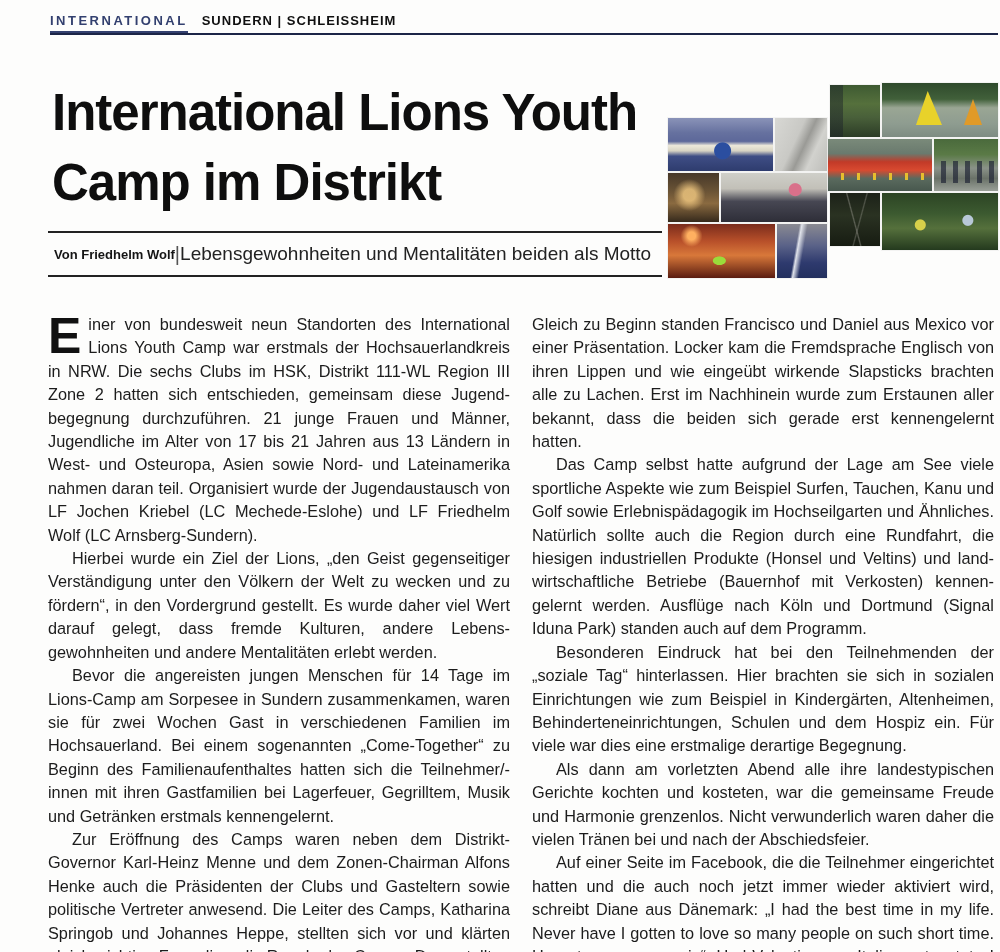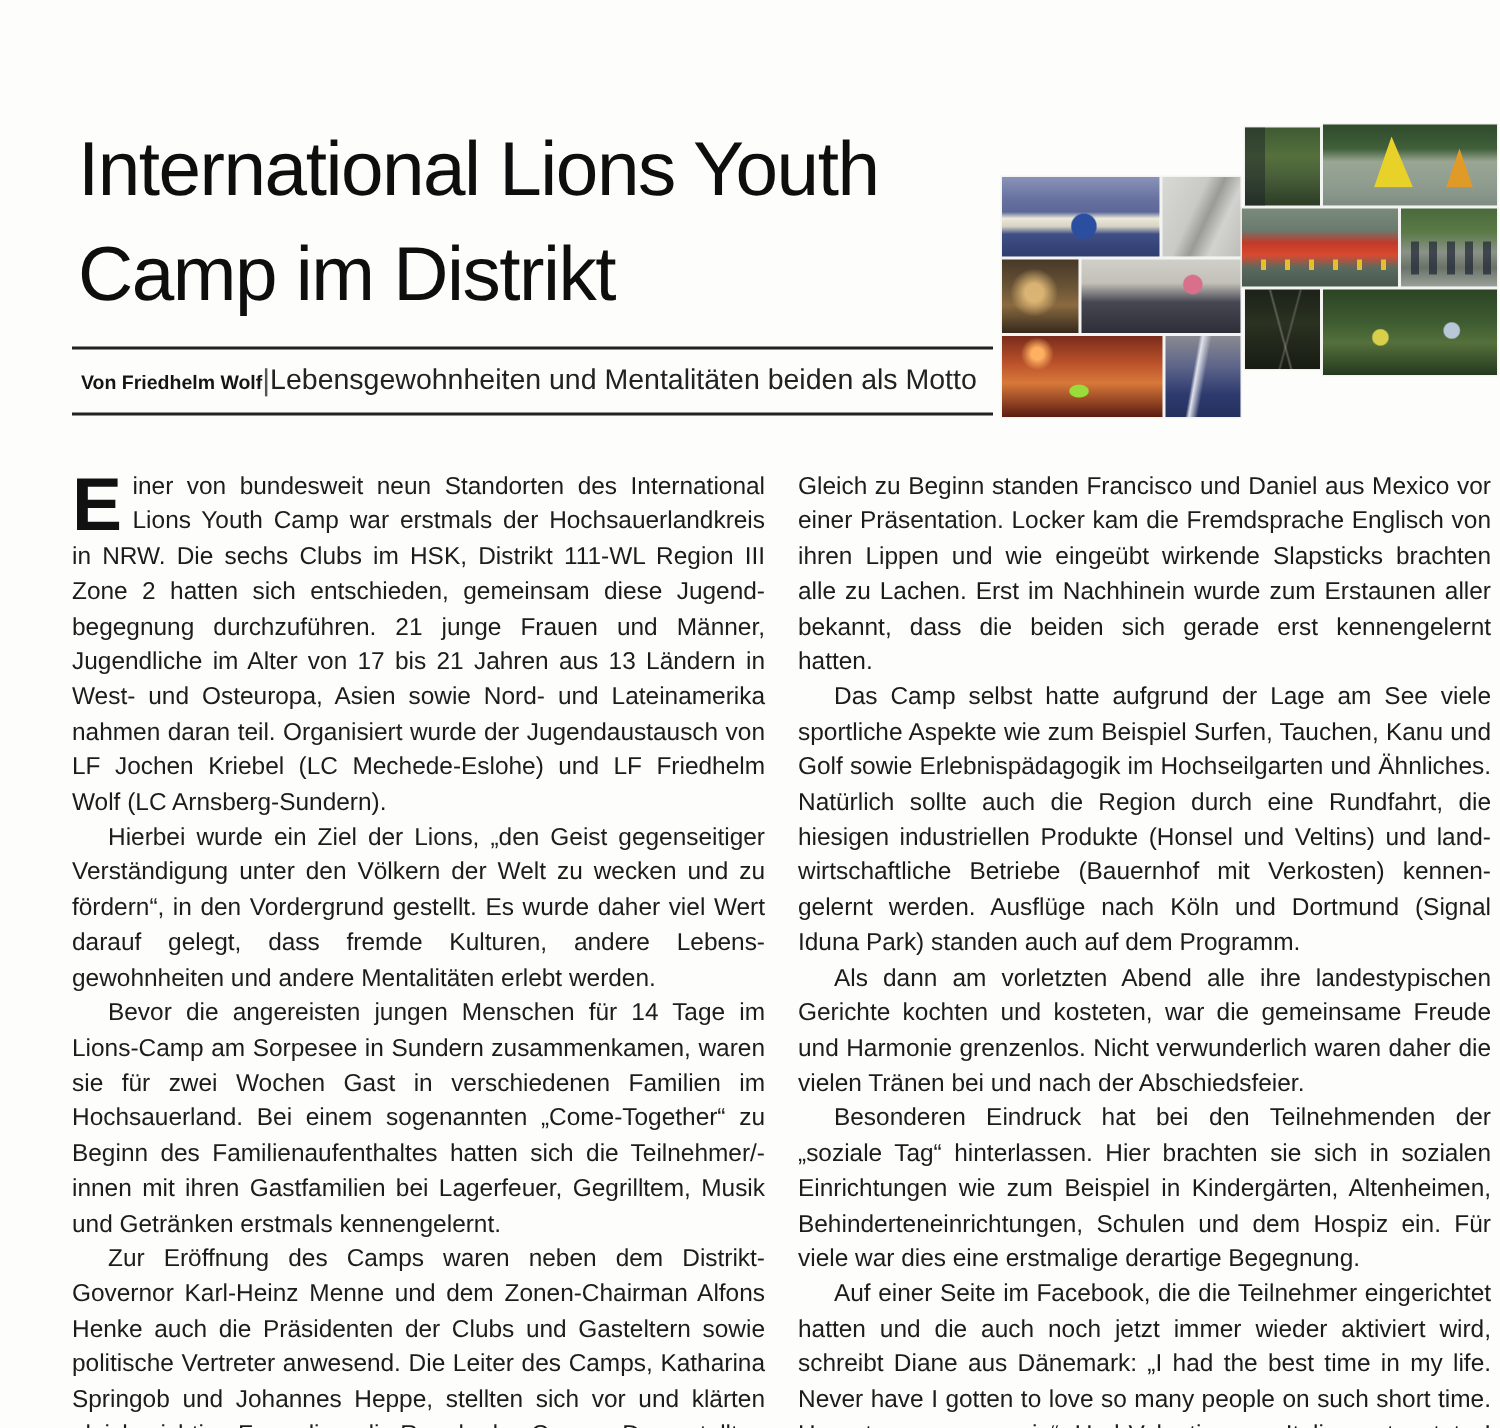--- a/index.html
+++ b/index.html
@@ -8,21 +8,21 @@
 
   
   .kicker{position:absolute;left:50px;right:2px;top:13px;height:20px;
           border-bottom:2px solid #1c2547;display:flex;align-items:baseline;gap:14px;}
   .kicker-section{color:#33406f;font-size:13px;font-weight:bold;letter-spacing:2.5px;
                   border-bottom:2px solid #33406f;padding-bottom:3px;margin-bottom:-2px;}
   .kicker-sub{color:#101010;font-size:13px;font-weight:bold;letter-spacing:1px;}
 
   
   .headline{position:absolute;left:52px;top:78px;width:640px;
-            font-size:51px;line-height:70px;font-weight:400;letter-spacing:-1px;color:#0e0e0e;}
+            font-size:51px;line-height:70px;font-weight:700;letter-spacing:-1px;color:#0e0e0e;}
 
   
   .byline{position:absolute;left:48px;top:231px;width:614px;height:46px;
           border-top:2px solid #222;border-bottom:2px solid #222;
           display:flex;align-items:center;gap:0;padding-left:6px;box-sizing:border-box;}
   .byline-author{font-size:13px;font-weight:bold;color:#151515;}
   .byline-sep{font-size:20px;color:#555;font-weight:300;}
   .byline-motto{font-size:19px;color:#222;}
 
   
@@ -78,20 +78,24 @@
   .col p{margin:0;}
   .col p.indent{text-indent:24px;}
   .dropcap{float:left;font-size:50px;line-height:42px;font-weight:700;color:#111;
            padding:2px 7px 0 0;}
 </style>
 </head>
 <body>
 
 <div class="page">
 
+  <div class="kicker">
+    <span class="kicker-section">INTERNATIONAL</span>
+    <span class="kicker-sub">SUNDERN | SCHLEISSHEIM</span>
+  </div>
 
   <div class="headline">
     <div>International Lions Youth</div>
     <div>Camp im Distrikt</div>
   </div>
 
   <div class="collage">
     <div class="ph ph-flag"></div>
     <div class="ph ph-wall"></div>
     <div class="ph ph-church"></div>
@@ -115,18 +119,18 @@
   <div class="col col-left">
     <p><span class="dropcap">E</span><span>iner von bundesweit neun Standorten des International Lions Youth Camp war erstmals der Hochsauer­land­kreis in NRW. Die sechs Clubs im HSK, Distrikt 111-WL Region III Zone 2 hatten sich ent­schieden, gemeinsam diese Jugend­begegnung durchzuführen. 21 junge Frauen und Männer, Jugendliche im Alter von 17 bis 21 Jahren aus 13 Ländern in West- und Osteuropa, Asien sowie Nord- und Latein­amerika nahmen daran teil. Organisiert wurde der Jugend­aus­tausch von LF Jochen Kriebel (LC Mechede-Eslohe) und LF Friedhelm Wolf (LC Arnsberg-Sundern).</span></p>
     <p class="indent">Hierbei wurde ein Ziel der Lions, „den Geist gegenseitiger Verstän­digung unter den Völkern der Welt zu wecken und zu fördern“, in den Vordergrund gestellt. Es wurde daher viel Wert darauf gelegt, dass fremde Kulturen, andere Lebens­gewohnheiten und andere Mentali­täten erlebt werden.</p>
     <p class="indent">Bevor die angereisten jungen Menschen für 14 Tage im Lions-Camp am Sorpesee in Sundern zusammen­kamen, waren sie für zwei Wochen Gast in verschiedenen Familien im Hochsauerland. Bei einem sogenannten „Come-Together“ zu Beginn des Familien­auf­enthaltes hatten sich die Teilnehmer/-innen mit ihren Gast­familien bei Lagerfeuer, Gegrilltem, Musik und Getränken erstmals kennen­gelernt.</p>
     <p class="indent">Zur Eröffnung des Camps waren neben dem Distrikt-Governor Karl-Heinz Menne und dem Zonen-Chairman Alfons Henke auch die Präsidenten der Clubs und Gasteltern sowie politische Vertreter anwesend. Die Leiter des Camps, Katharina Springob und Johannes Heppe, stellten sich vor und klärten gleich wichtige Formalien: die Regeln des Camps. Dann stellten die Teilnehmer ihre Länder vor.</p>
   </div>
 
   <div class="col col-right">
     <p>Gleich zu Beginn standen Francisco und Daniel aus Mexico vor einer Präsen­tation. Locker kam die Fremdsprache Englisch von ihren Lip­pen und wie eingeübt wirkende Slapsticks brachten alle zu Lachen. Erst im Nachhinein wurde zum Erstaunen aller bekannt, dass die beiden sich gerade erst kennen­gelernt hatten.</p>
     <p class="indent">Das Camp selbst hatte aufgrund der Lage am See viele sportliche Aspekte wie zum Beispiel Surfen, Tauchen, Kanu und Golf sowie Erlebnis­pädagogik im Hochseil­garten und Ähnliches. Natürlich sollte auch die Region durch eine Rundfahrt, die hiesigen indus­triellen Pro­dukte (Honsel und Veltins) und land­wirtschaftliche Betriebe (Bauern­hof mit Verkosten) kennen­gelernt werden. Ausflüge nach Köln und Dortmund (Signal Iduna Park) standen auch auf dem Programm.</p>
+    <p class="indent">Besonderen Eindruck hat bei den Teilnehmenden der „soziale Tag“ hinter­lassen. Hier brachten sie sich in sozialen Einrichtungen wie zum Beispiel in Kindergärten, Altenheimen, Behinderten­einrichtungen, Schulen und dem Hospiz ein. Für viele war dies eine erstmalige derar­tige Begegnung.</p>
     <p class="indent">Als dann am vorletzten Abend alle ihre landestypischen Gerichte kochten und kosteten, war die gemeinsame Freude und Harmonie grenzenlos. Nicht verwunderlich waren daher die vielen Tränen bei und nach der Abschiedsfeier.</p>
-    <p class="indent">Besonderen Eindruck hat bei den Teilnehmenden der „soziale Tag“ hinter­lassen. Hier brachten sie sich in sozialen Einrichtungen wie zum Beispiel in Kindergärten, Altenheimen, Behinderten­einrichtungen, Schulen und dem Hospiz ein. Für viele war dies eine erstmalige derar­tige Begegnung.</p>
     <p class="indent"><span>Auf einer Seite im Facebook, die die Teilnehmer ein­gerichtet hatten und die auch noch jetzt immer wieder aktiviert wird, schreibt Diane aus Dänemark: „I had the best time in my life. Never have I gotten to love so many people on such short time. Hope to see you again“. Und Valentina aus Italien antwortet: „I agree with you. These were the most beautiful weeks in my life. . . Thank you all..“</span></p>
   </div>
 
 </div>
 
 </body></html>

